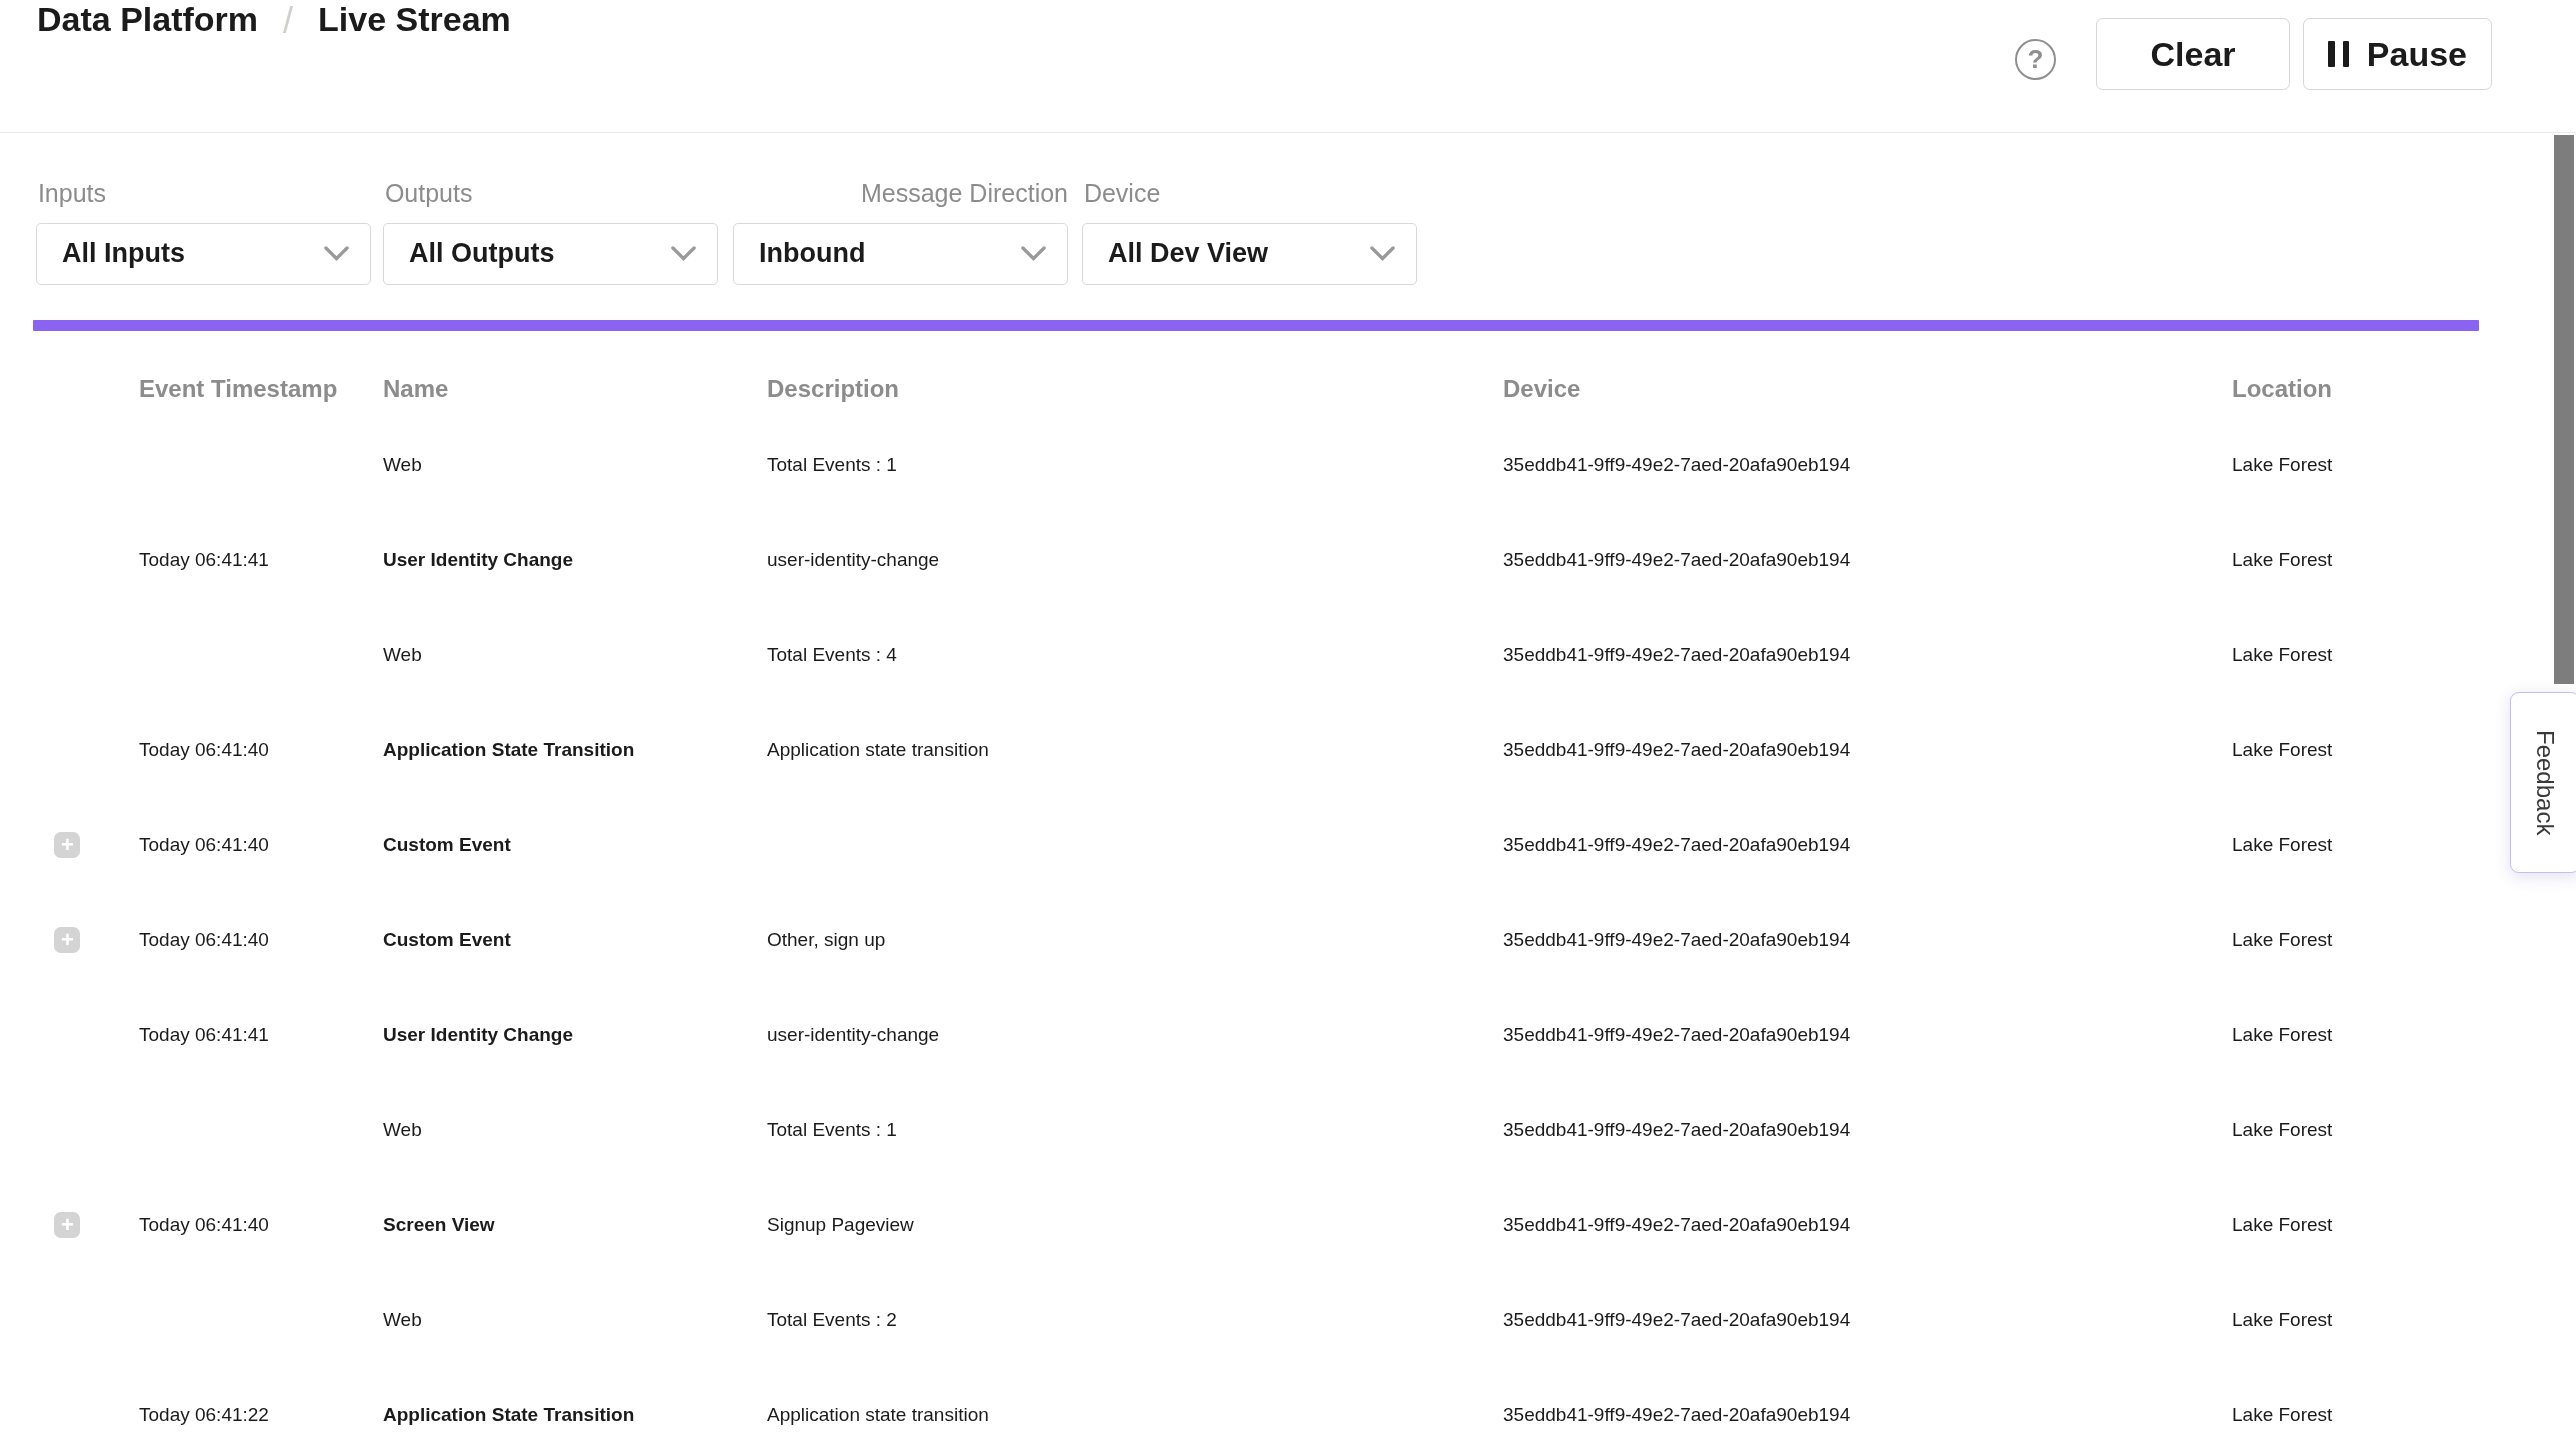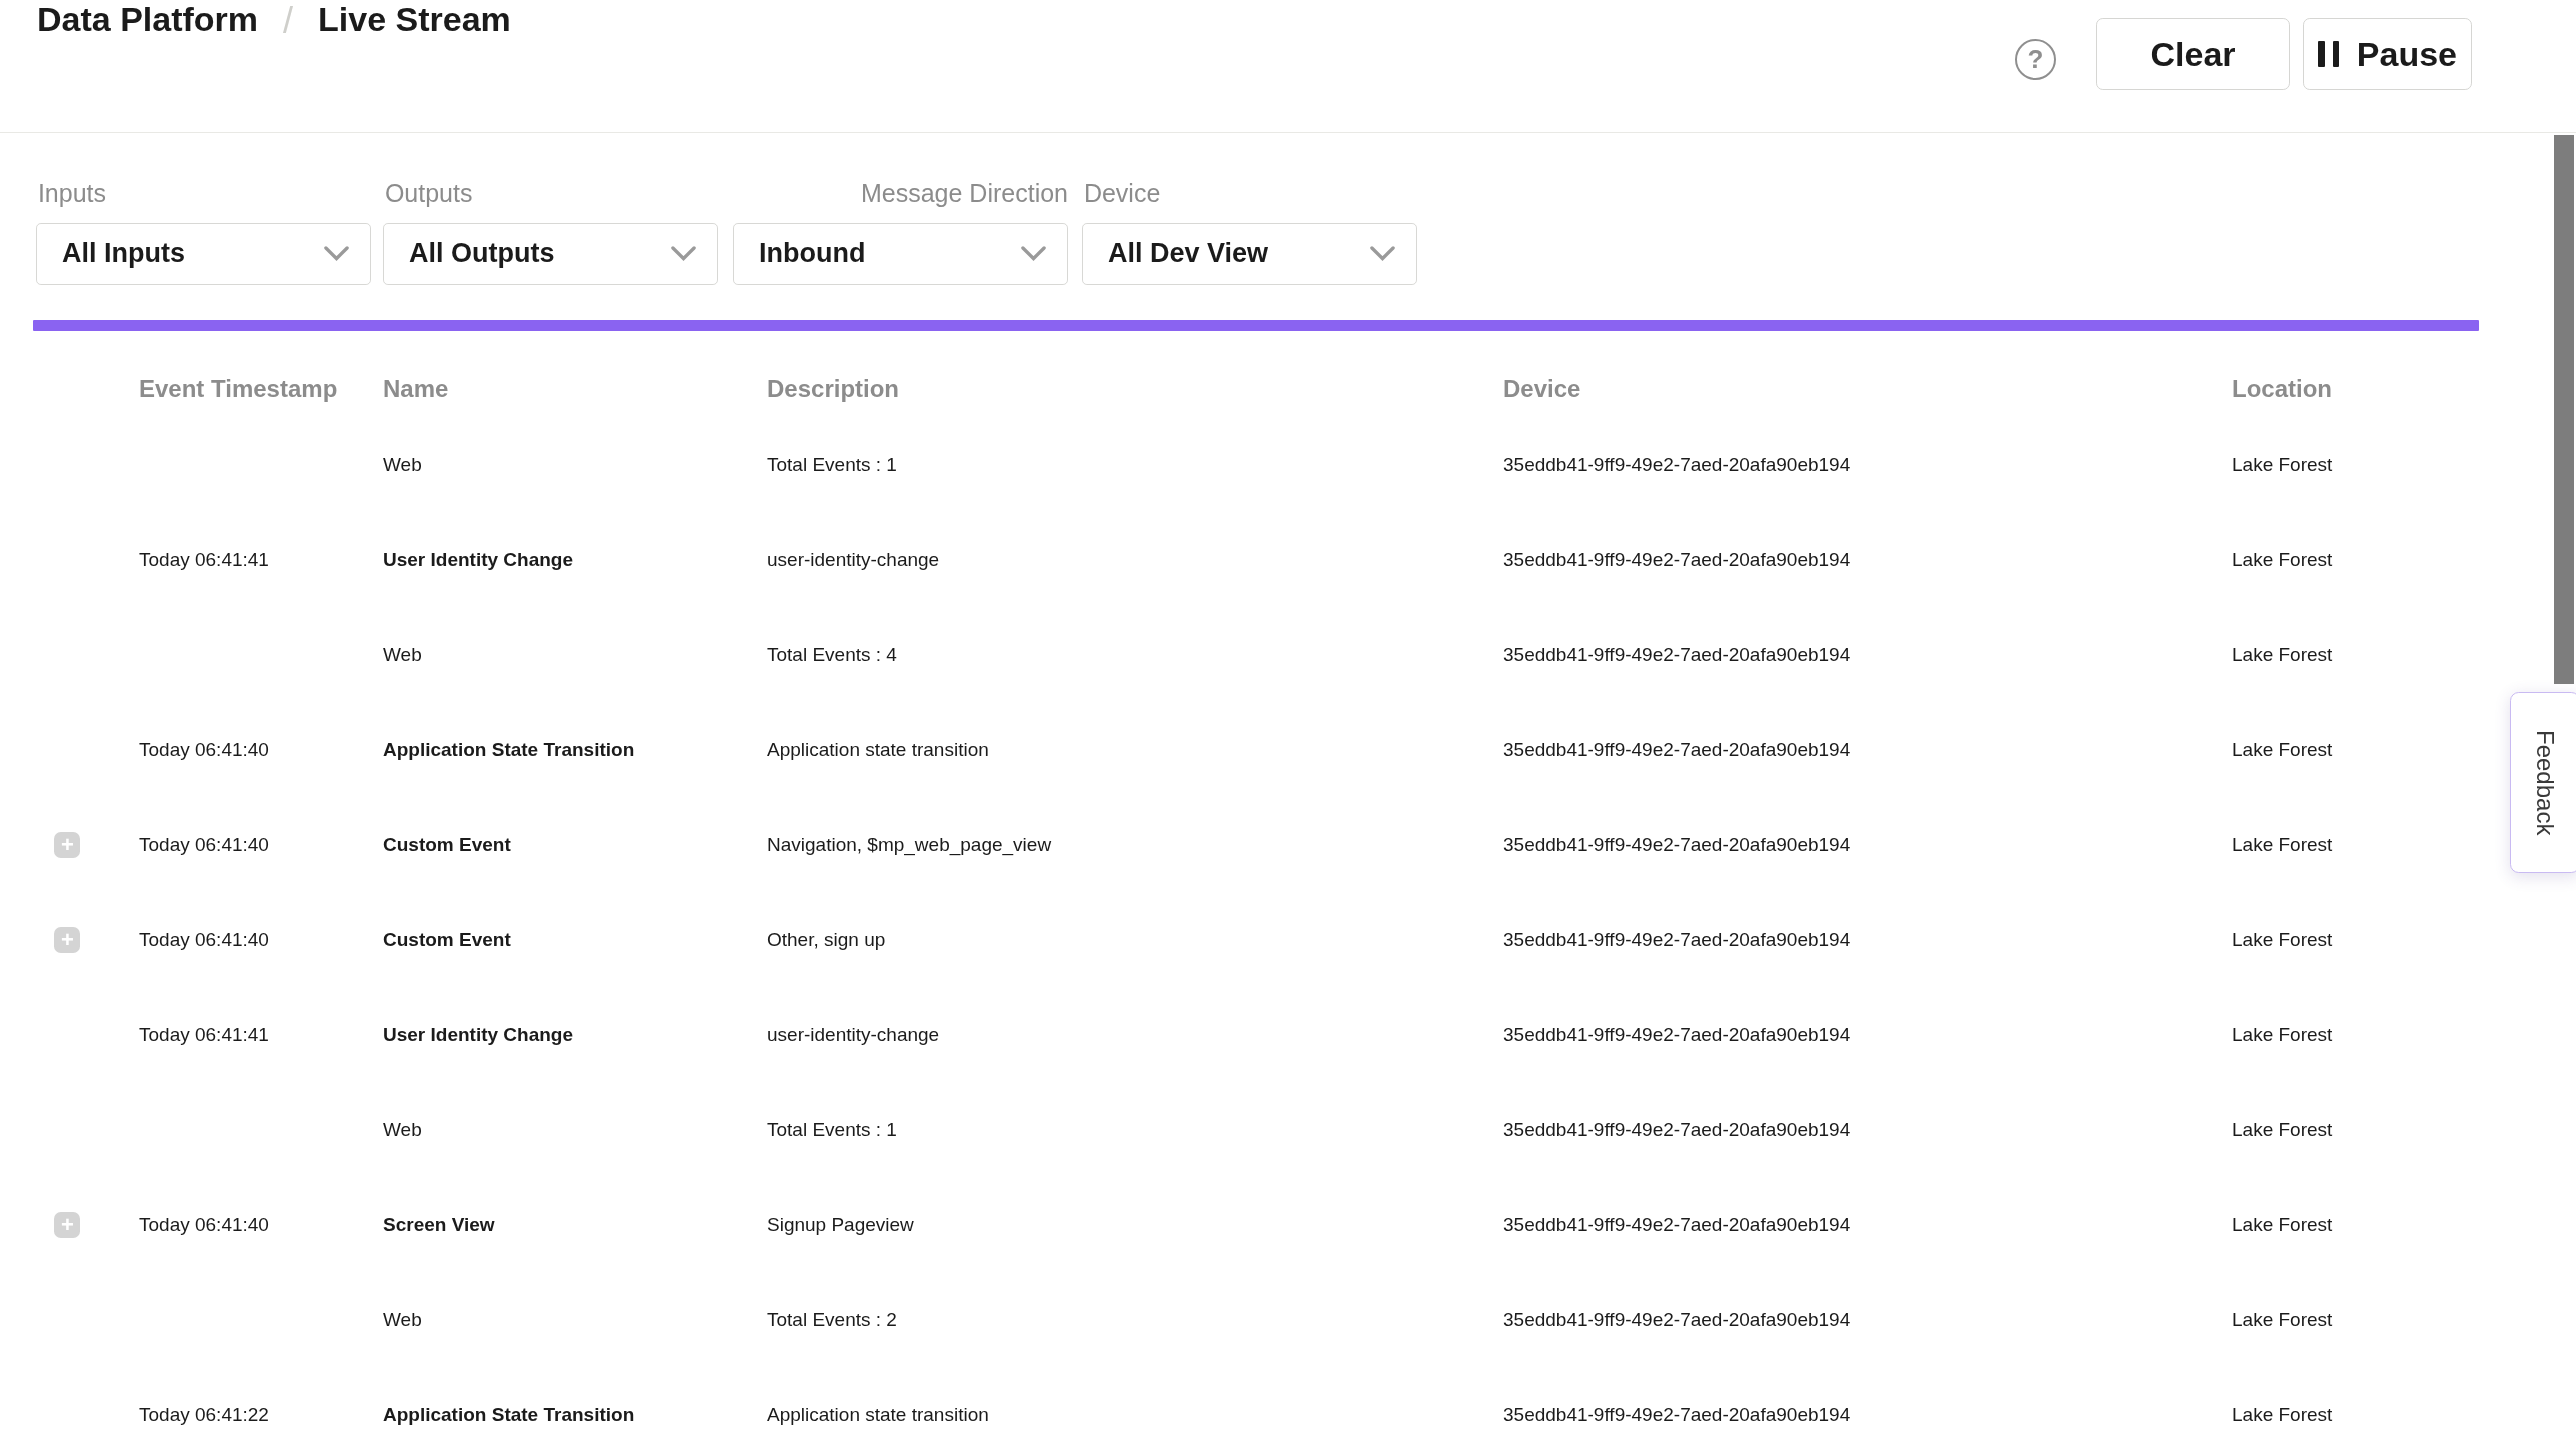--- a/index.html
+++ b/index.html
@@ -34,21 +34,21 @@
     display: flex; align-items: center; justify-content: center;
     background: #fff; cursor: pointer; box-sizing: border-box;
   }
   .btn {
     position: absolute; top: 18.4px; height: 72px; background: #fff;
     border: 1.9px solid #d6d6d3; border-radius: 6.8px; box-sizing: border-box;
     display: flex; align-items: center; justify-content: center;
     font-size: 34px; font-weight: 700; color: #1b1b1b; cursor: pointer;
   }
   .btn-clear { left: 2096px; width: 194px; }
-  .btn-pause { left: 2303px; width: 169px; gap: 17.5px; }
+  .btn-pause { left: 2303px; width: 189px; gap: 17.5px; }
   .pause-icon { display: flex; gap: 7.8px; }
   .pause-icon i { display: block; width: 6.8px; height: 26px; background: #1b1b1b; border-radius: 1px; }
 
   
   .filter-group { position: absolute; top: 179px; width: 335px; }
   .fg-0 { left: 36px; } .fg-1 { left: 383px; } .fg-2 { left: 733px; text-align: right; } .fg-3 { left: 1082px; }
   .filter-label { font-size: 25px; color: #8c8c8c; margin: 0 0 14.6px 1.9px; }
   .filter-select {
     width: 335px; height: 62px; background: #fff;
     border: 1.9px solid #d8d8d5; border-radius: 4.9px; box-sizing: border-box;
@@ -207,21 +207,20 @@
       <span class="cell c-ts">Today 06:41:40</span>
       <span class="cell c-name bold">Application State Transition</span>
       <span class="cell c-desc">Application state transition</span>
       <span class="cell c-device">35eddb41-9ff9-49e2-7aed-20afa90eb194</span>
       <span class="cell c-loc">Lake Forest</span>
     </div>
       <div class="row">
       <span class="expand">+</span>
       <span class="cell c-ts">Today 06:41:40</span>
       <span class="cell c-name bold">Custom Event</span>
-      <span class="cell c-desc">Navigation, $mp_web_page_view</span>
       <span class="cell c-device">35eddb41-9ff9-49e2-7aed-20afa90eb194</span>
       <span class="cell c-loc">Lake Forest</span>
     </div>
       <div class="row">
       <span class="expand">+</span>
       <span class="cell c-ts">Today 06:41:40</span>
       <span class="cell c-name bold">Custom Event</span>
       <span class="cell c-desc">Other, sign up</span>
       <span class="cell c-device">35eddb41-9ff9-49e2-7aed-20afa90eb194</span>
       <span class="cell c-loc">Lake Forest</span>

